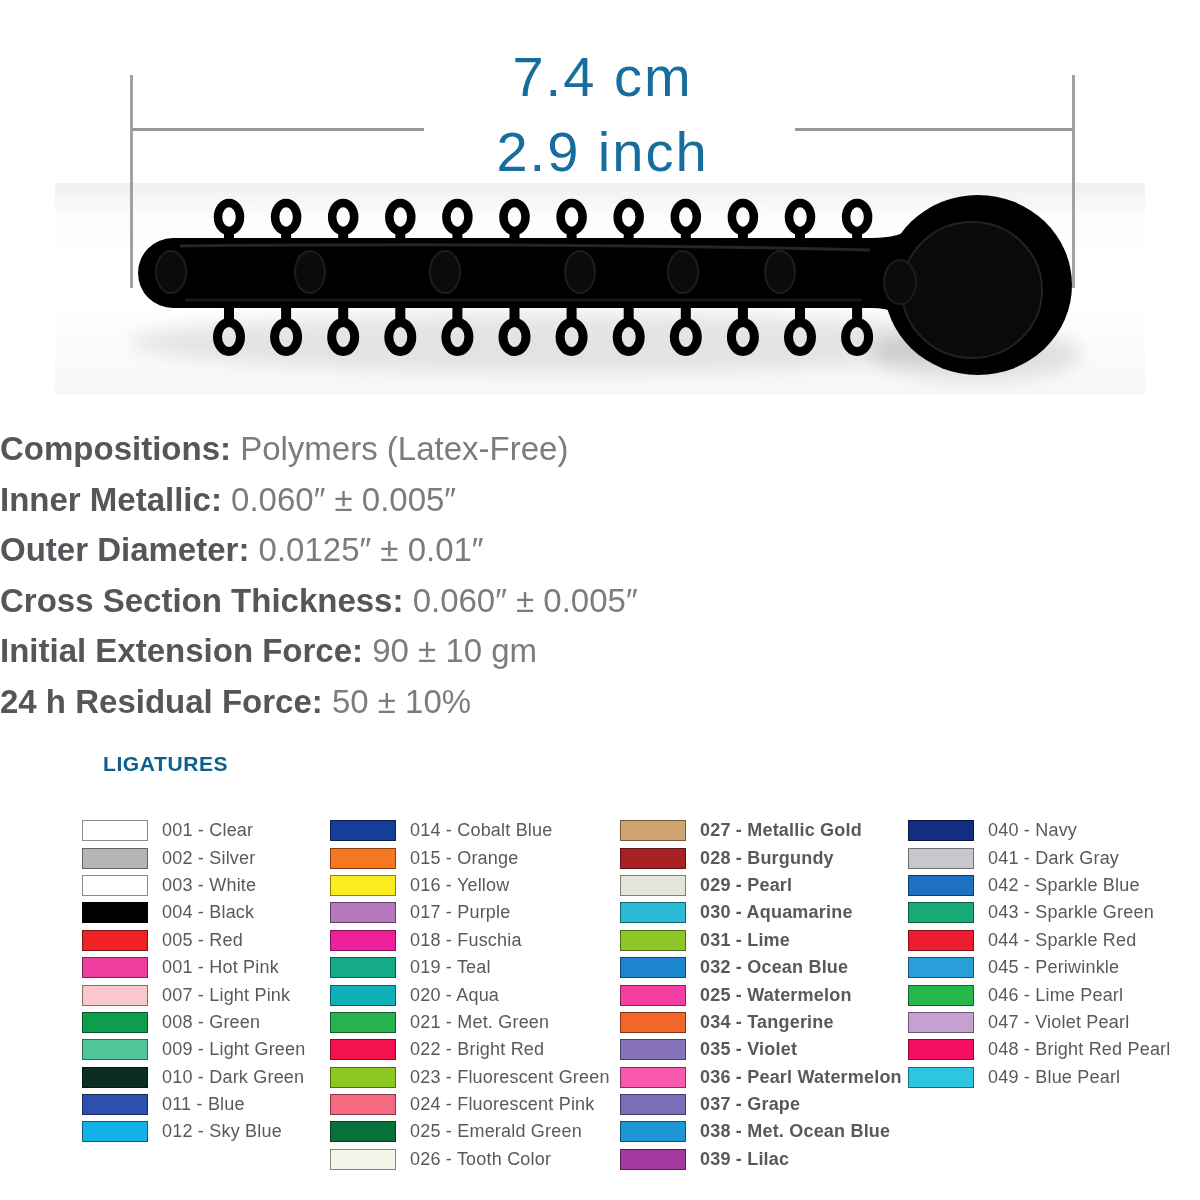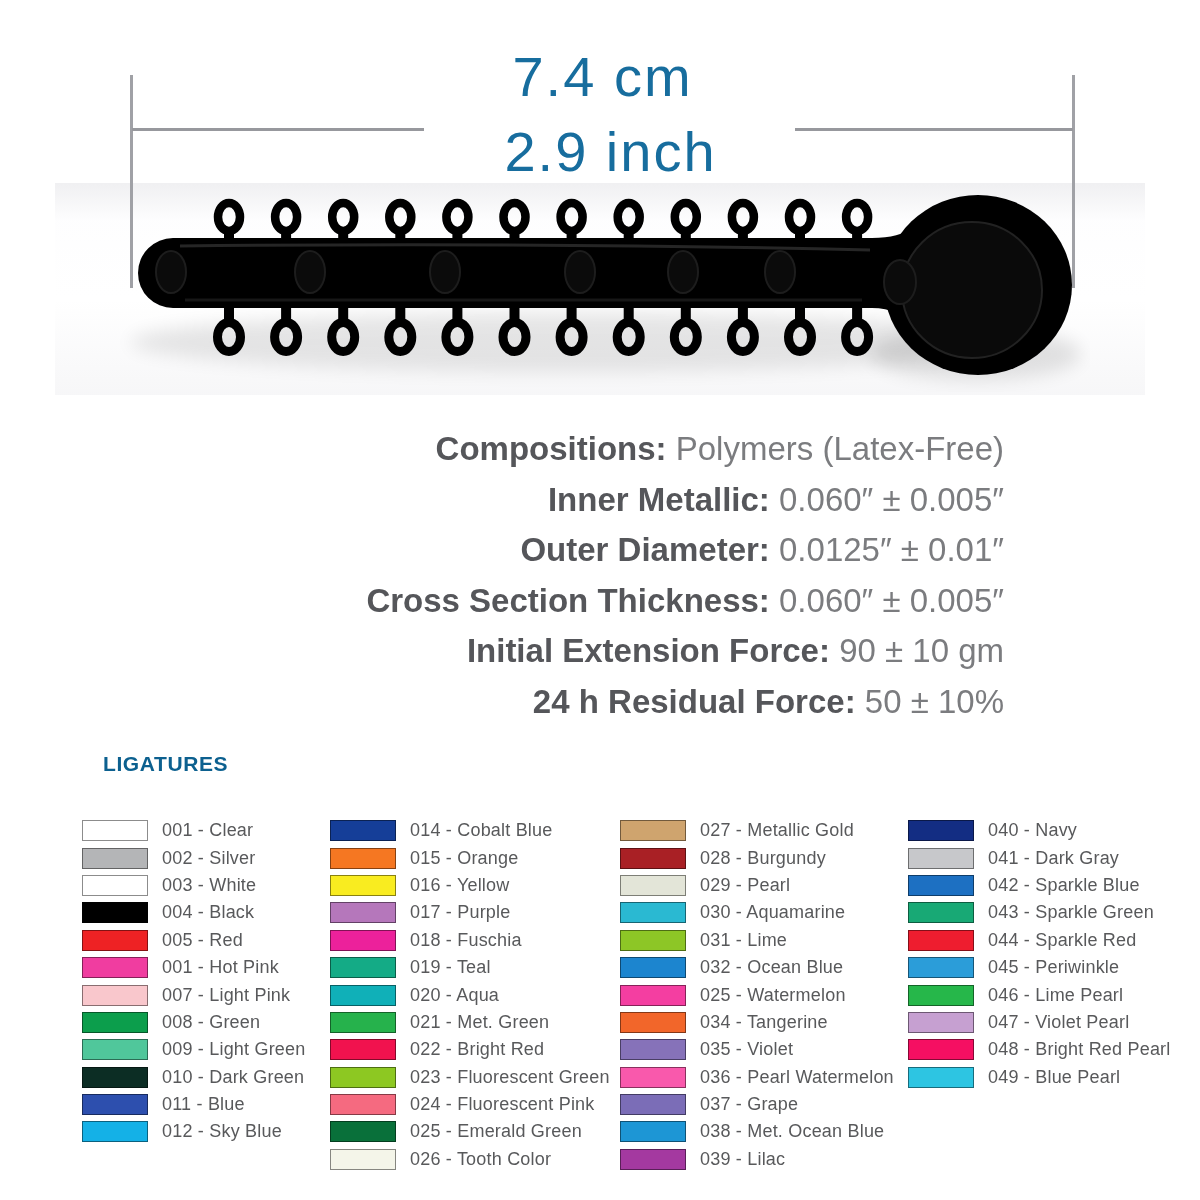--- a/index.html
+++ b/index.html
@@ -18,39 +18,39 @@
   .tick.left{left:130px;top:75px;height:213px;}
   .tick.right{left:1072px;top:75px;height:213px;}
   .hline{position:absolute;top:128px;height:3px;background:#97989d;}
   .hline.left{left:132px;width:292px;}
   .hline.right{left:795px;width:278px;}
   .dim-label{
     position:absolute;left:130px;width:945px;text-align:center;
     font-size:56px;letter-spacing:2px;color:#176d9e;line-height:52px;
   }
   .dim-label.cm{top:51px;}
-  .dim-label.inch{top:126px;padding-left:8px;}
+  .dim-label.inch{top:126px;}
   
   .product-svg{position:absolute;left:110px;top:182px;}
   
   .specs{
-    position:absolute;left:12px;top:424px;width:992px;text-align:right;
+    position:absolute;left:0;top:424px;width:992px;text-align:left;
   }
   .spec-line{line-height:50.5px;font-size:33px;white-space:nowrap;}
   .spec-label{font-weight:bold;color:#55565a;}
   .spec-value{color:#7b7c7f;}
   
   .lig-heading{
     position:absolute;left:103px;top:752px;
     font-size:21px;font-weight:bold;letter-spacing:.6px;color:#0c608f;
   }
   .lig-col{position:absolute;top:817px;}
   .lig-col.c0{left:82px;}
   .lig-col.c1{left:330px;}
-  .lig-col.c2{left:620px;}
+  .lig-col.c2{left:620px;font-weight:bold;}
   .lig-col.c3{left:908px;}
   .lig-row{height:27.4px;display:flex;align-items:center;}
   .swatch{
     width:66px;height:21px;flex:0 0 66px;margin-right:14px;
     border:1px solid rgba(0,0,0,0.45);box-sizing:border-box;
   }
   .lig-label{
     font-size:18px;color:#58595b;white-space:nowrap;letter-spacing:.2px;
   }
 </style>

